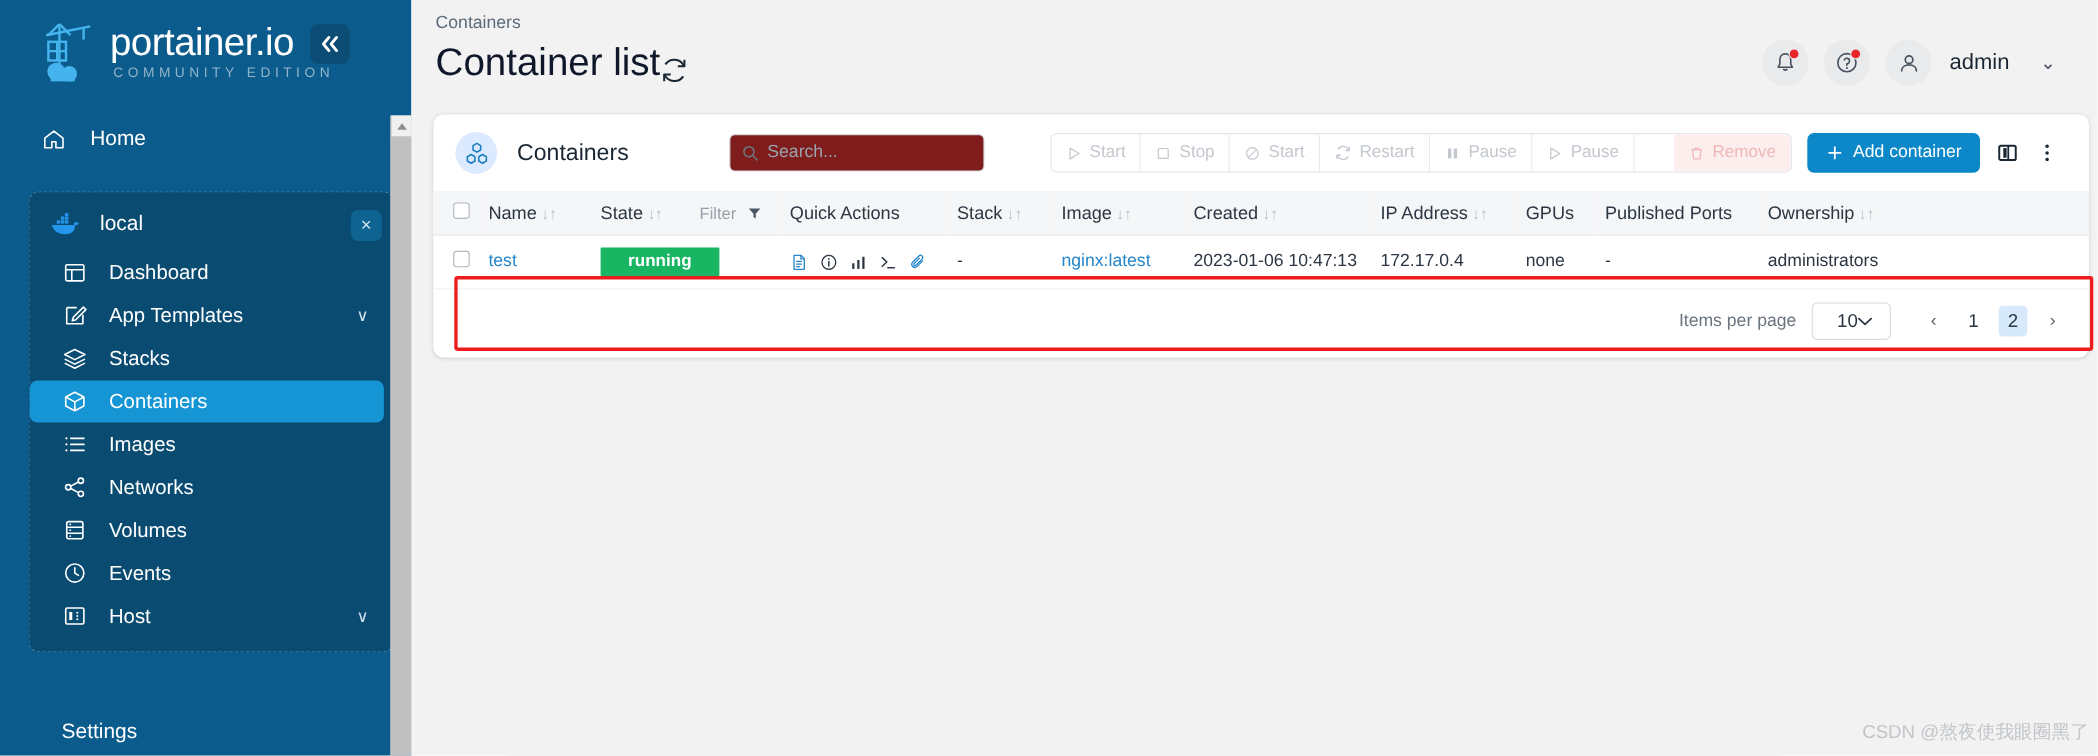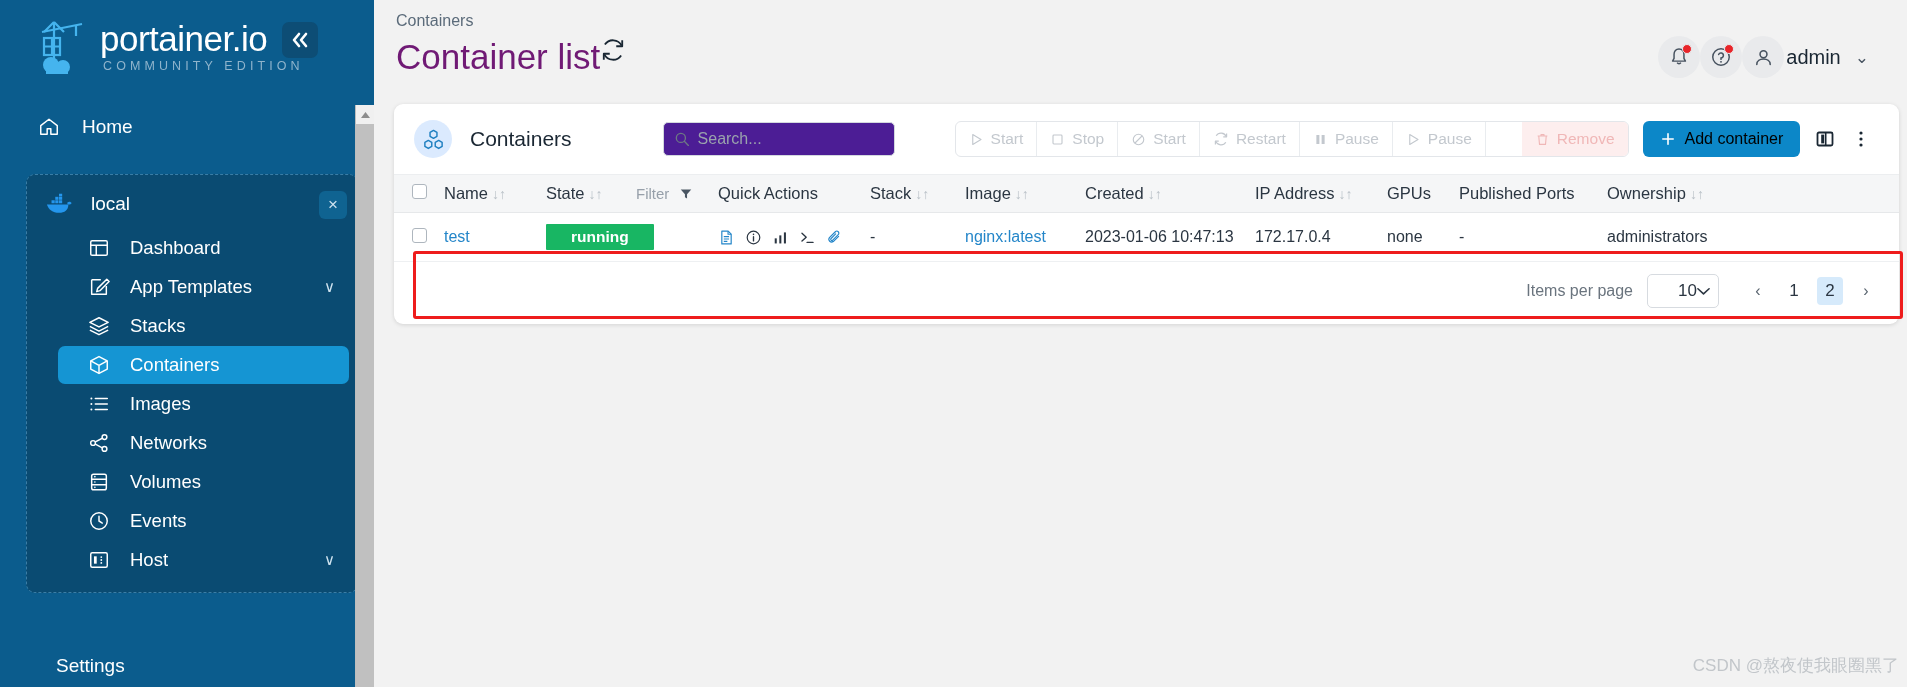--- a/index.html
+++ b/index.html
@@ -56,21 +56,21 @@
     padding: 8px 12px 8px 18px; position: relative;
   }
   .env-name { color: #ffffff; font-size: 19px; }
   .env-close {
     position: absolute; right: 10px; top: 6px;
     width: 28px; height: 28px; border-radius: 6px;
     background: #0f6391; color: #cfe3ef;
     display: flex; align-items: center; justify-content: center;
     font-size: 17px; cursor: pointer;
   }
-  .nav-list { margin-top: 6px; margin-left: 31px; }
+  .nav-list { margin-top: 6px; }
   .nav-item {
     display: flex; align-items: center; gap: 20px;
     padding: 8px 16px 8px 30px;
     color: #ffffff; font-size: 18.5px; cursor: pointer;
     position: relative; margin: 1px 0;
   }
   .nav-item.active {
     background: #1595d3;
     border-radius: 7px;
     margin-left: 0px; margin-right: 8px;
@@ -105,25 +105,25 @@
     flex: 1; height: 687px; background: #f2f2f2;
     position: relative; overflow: hidden;
   }
   .topbar { padding: 12px 0 0 20px; }
   .breadcrumb { font-size: 16px; color: #5b6b7a; padding-left: 2px; }
   .title-row {
     display: flex; align-items: center; justify-content: space-between;
     padding: 6px 38px 0 2px;
   }
   .page-title {
-    font-size: 35px; color: #701a75; font-weight: 400;
-    display: flex; align-items: flex-start; gap: 0;
+    font-size: 35px; color: #0f172a; font-weight: 400;
+    display: flex; align-items: flex-end; gap: 0;
   }
   .refresh-ico { width: 26px; height: 26px; }
-  .user-area { display: flex; align-items: center; }
+  .user-area { display: flex; align-items: center; gap: 14px; }
   .circle-btn {
     width: 42px; height: 42px; border-radius: 50%;
     background: #e9eaec; display: flex;
     align-items: center; justify-content: center;
     position: relative; cursor: pointer;
   }
   .red-dot {
     position: absolute; top: 8px; right: 8px;
     width: 10px; height: 10px; border-radius: 50%;
     background: #e8252a; border: 1.5px solid #e9eaec;
@@ -143,38 +143,38 @@
   }
   .card-icon-wrap {
     width: 38px; height: 38px; border-radius: 50%;
     background: #dbeafe; display: flex;
     align-items: center; justify-content: center;
   }
   .card-title { font-size: 21px; color: #1a2733; margin-right: 73px; }
   .search-box {
     width: 232px; height: 34px; border: 1px solid #d3d8de;
     border-radius: 5px; display: flex; align-items: center;
-    gap: 8px; padding: 0 10px; background: #4c1d95;
+    gap: 8px; padding: 0 10px; background: #7f1d1d;
   }
   .search-ph { color: #9aa3ad; font-size: 16px; }
   .toolbar { display: flex; align-items: center; margin-left: 42px; }
   .tb-group {
     display: flex; align-items: center;
     border: 1px solid #e3e6ea; border-radius: 6px; overflow: hidden;
     background: #ffffff;
   }
   .tb-btn {
     display: flex; align-items: center; gap: 7px;
     padding: 7px 13px; font-size: 15.5px; color: #c3c8ce;
     border-right: 1px solid #e9ecef; cursor: default; height: 34px;
   }
   .tb-btn:last-child { border-right: none; }
   .tb-btn.danger { color: #f0b7b7; background: #fdeeee; margin-left: 36px; }
   .btn-primary {
-    margin-left: 14px; background: #0c87c8; color: #000000;
+    margin-left: 14px; background: #0c87c8; color: #ffffff;
     border-radius: 6px; padding: 8px 17px; font-size: 16px;
     display: flex; align-items: center; gap: 9px; cursor: pointer;
     height: 36px; font-weight: 500;
   }
   .icon-plain {
     margin-left: 14px; width: 22px; height: 22px; cursor: pointer;
     display: flex; align-items: center; justify-content: center;
   }
   .icon-plain.dots { margin-left: 14px; }
 
@@ -217,21 +217,21 @@
 
   
   .pager {
     display: flex; align-items: center; justify-content: flex-end;
     gap: 10px; padding: 12px 20px 16px 0;
   }
   .pager-lbl { font-size: 16px; color: #6a747e; }
   .pg-select {
     width: 72px; height: 34px; border: 1px solid #d7dbe0;
     border-radius: 5px; display: flex; align-items: center;
-    justify-content: flex-end; padding: 0 8px 0 14px;
+    justify-content: center; padding: 0 8px 0 14px;
     font-size: 17px; color: #2b3642; cursor: pointer;
     margin-left: 4px; margin-right: 16px;
   }
   .pg-btn {
     min-width: 26px; height: 28px; display: flex;
     align-items: center; justify-content: center;
     font-size: 17px; color: #2b3642; cursor: pointer;
     border-radius: 4px; padding: 0 7px;
   }
   .pg-btn.arrow { color: #5a6570; font-size: 16px; }

